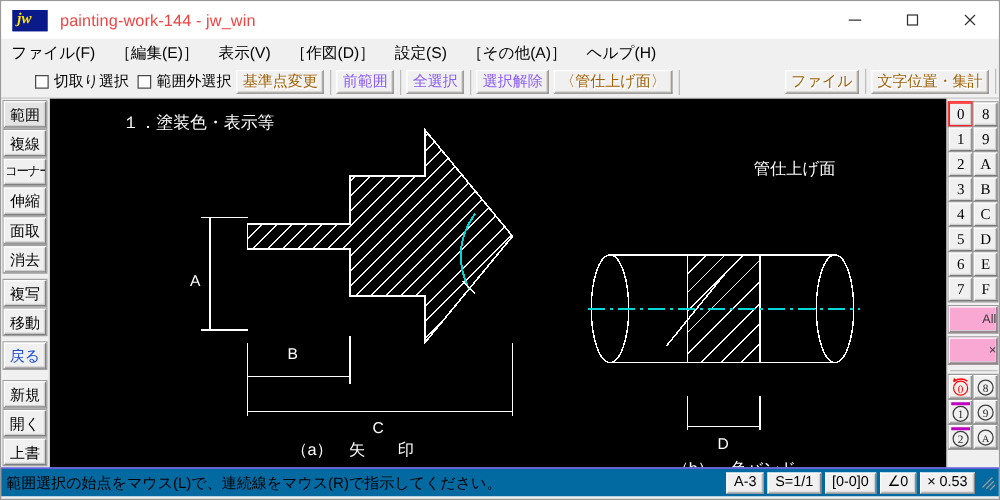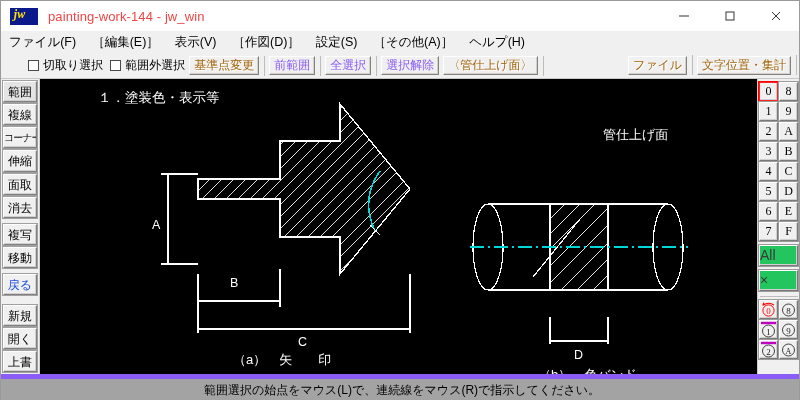--- a/index.html
+++ b/index.html
@@ -60,33 +60,33 @@
   
   .rsidebar{width:42px;background:#f0f0f0;box-sizing:border-box;padding-top:3px;
             display:flex;flex-direction:column;align-items:center;overflow:hidden;
             border-left:1px solid #cfcfcf;}
   .rgrid{display:grid;grid-template-columns:19px 19px;gap:1px;}
   .rbtn{width:19px;height:19px;font-size:12px;line-height:17px;text-align:center;
         background:#f0f0f0;border:1px solid #ffffff;border-right-color:#7a7a7a;border-bottom-color:#7a7a7a;
         box-shadow:inset -1px -1px 0 #cfcfcf,0 0 0 1px #9a9a9a;color:#000;box-sizing:border-box;
         font-family:"Liberation Serif",serif;}
   .rbtn.active{box-shadow:inset -1px -1px 0 #cfcfcf,0 0 0 1px #ff0000;border-color:#ff2020;}
-  .rwide{width:39px;height:21px;margin-top:4px;font-size:14px;line-height:19px;text-align:left;
-         background:#22c55e;border:1px solid #ffffff;border-right-color:#7a7a7a;border-bottom-color:#7a7a7a;
+  .rwide{width:39px;height:21px;margin-top:4px;font-size:10px;line-height:19px;text-align:right;
+         background:#f9a8d4;border:1px solid #ffffff;border-right-color:#7a7a7a;border-bottom-color:#7a7a7a;
          box-shadow:inset -1px -1px 0 #cfcfcf,0 0 0 1px #9a9a9a;color:#3a3a3a;box-sizing:border-box;}
   .rsep{width:38px;height:1px;background:#bdbdbd;margin:5px 0 3px;}
   .ggrid{display:grid;grid-template-columns:19px 19px;gap:1px;}
   .gbtn{width:19px;height:19px;position:relative;background:#f0f0f0;
         border:1px solid #ffffff;border-right-color:#7a7a7a;border-bottom-color:#7a7a7a;
         box-shadow:inset -1px -1px 0 #cfcfcf,0 0 0 1px #9a9a9a;box-sizing:border-box;}
   .gbtn svg{position:absolute;left:0;top:0;}
 
   
-  .statusbar{height:22px;background:#a3a3a3;display:flex;align-items:center;position:relative;
-             border-top:5px solid #8b5cf6;justify-content:center;}
+  .statusbar{height:22px;background:#0369a1;display:flex;align-items:center;position:relative;
+             border-top:1px solid #8b5cf6;}
   .status-msg{margin-left:4px;font-size:12px;color:#000;white-space:nowrap;}
   .status-right{position:absolute;right:0;top:0;height:22px;display:flex;align-items:center;}
   .sfield{height:17px;line-height:15px;font-size:11.5px;padding:0 5px;margin-right:3px;color:#000;
           background:#f0f0f0;border:1px solid #fff;border-right-color:#8a8a8a;border-bottom-color:#8a8a8a;
           box-shadow:inset -1px -1px 0 #d5d5d5;box-sizing:border-box;white-space:nowrap;}
   .grip{width:14px;height:14px;margin-right:2px;position:relative;}
 </style>
 </head>
 <body>
 
@@ -348,15 +348,31 @@
             <circle cx="8.5" cy="9" r="6" fill="none" stroke="#404040" stroke-width="1"></circle>
             <text x="8.5" y="12.5" font-size="8" fill="#202020" text-anchor="middle" font-family="'Liberation Serif',serif">A</text>
           </svg>
         </div>
       </div>
     </div>
   </div>
 
   <div class="statusbar">
     <div class="status-msg">範囲選択の始点をマウス(L)で、連続線をマウス(R)で指示してください。</div>
+    <div class="status-right">
+      <div class="sfield">A-3</div>
+      <div class="sfield">S=1/1</div>
+      <div class="sfield">[0-0]0</div>
+      <div class="sfield">∠0</div>
+      <div class="sfield">× 0.53</div>
+      <div class="grip">
+        <svg width="14" height="14" viewBox="0 0 14 14">
+          <g stroke="#9a9a9a" stroke-width="1">
+            <line x1="11" y1="3" x2="3" y2="11"></line>
+            <line x1="12" y1="6" x2="6" y2="12"></line>
+            <line x1="13" y1="9" x2="9" y2="13"></line>
+          </g>
+        </svg>
+      </div>
+    </div>
   </div>
 
 </div>
 
 </body></html>

